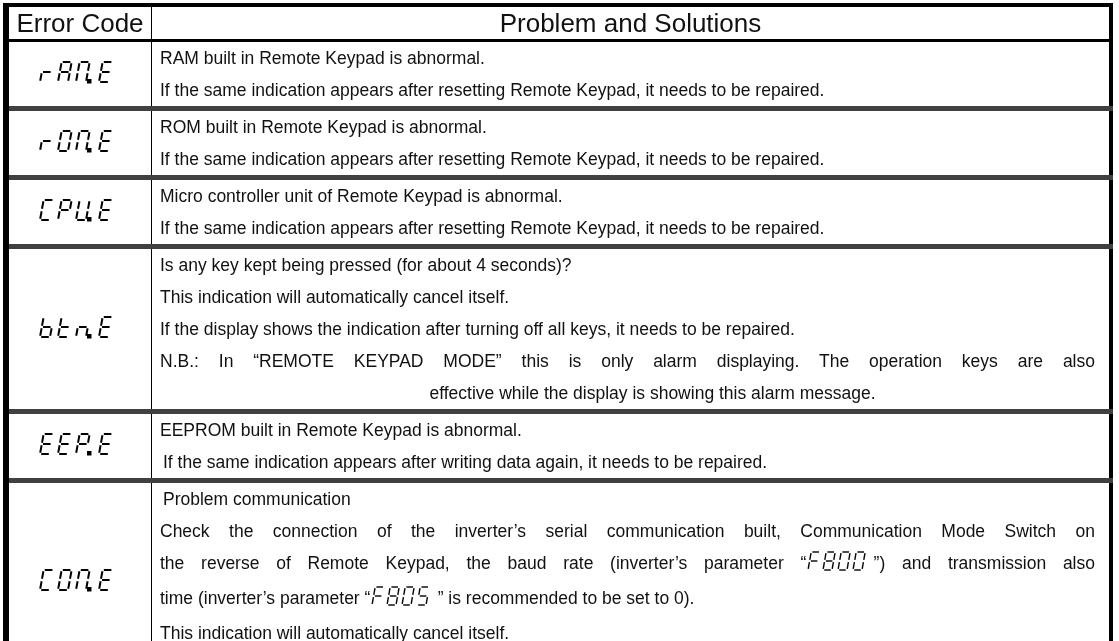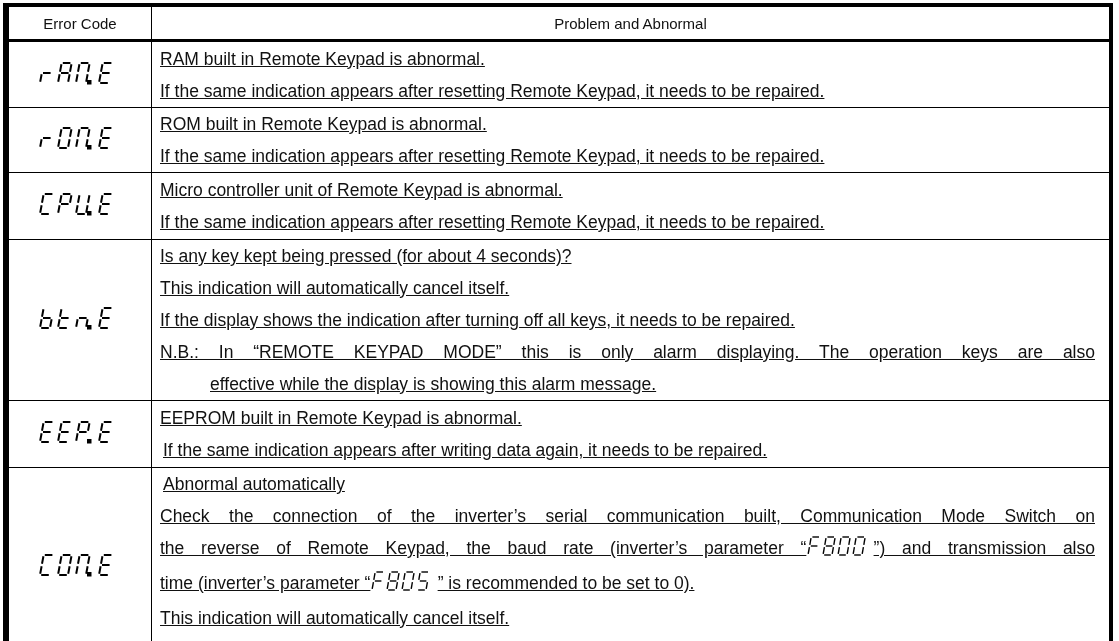--- a/index.html
+++ b/index.html
@@ -6,39 +6,39 @@
   body { width: 1119px; height: 641px; overflow: hidden; position: relative;
          font-family: "Liberation Sans", sans-serif; color: #111; }
   table.err {
     position: absolute; left: 3px; top: 3px;
     width: 1110px; height: 634px;
     border-collapse: collapse;
     border-top: 4px solid #000; border-left: 6px solid #000;
     border-right: 4px solid #000; border-bottom: 5px solid #000;
   }
   th, td { border: 1px solid #000; padding: 0; }
-  th { font-weight: normal; font-size: 15px; height: 32px; border-bottom: 3px solid #000; }
+  th { font-weight: normal; font-size: 26px; height: 32px; border-bottom: 3px solid #000; }
   td.code { width: 142px; text-align: center; vertical-align: middle; }
-  td.desc { padding: 0 14px 0 8px; vertical-align: middle; font-size: 17.5px; text-decoration: underline; }
-  tr.thick td { border-top: 1px solid #404040; }
+  td.desc { padding: 0 14px 0 8px; vertical-align: middle; font-size: 17.5px; }
+  tr.thick td { border-top: 5px solid #404040; }
   .line { line-height: 32px; white-space: nowrap; }
   .line.just { white-space: normal; text-align: justify; text-align-last: justify; line-height: 32px; }
-  .indent { padding-left: 50px; }
+  .indent { padding-left: 50px; text-align: center; }
   .ind1 { padding-left: 3px; }
   .seg { display: inline-block; vertical-align: middle; }
   .seg-inline { display: inline-block; vertical-align: -3px; }
 </style>
 </head>
 <body>
 
 <table class="err">
   <tbody>
       <tr>
     <th>Error Code</th>
-    <th>Problem and Abnormal</th>
+    <th>Problem and Solutions</th>
   </tr>
 
   <tr style="height:67px">
     <td class="code">
       <span class="seg"><svg width="84.6" height="24" viewBox="0 -2 84.6 24" stroke="#000" stroke-width="2" stroke-linecap="butt" fill="none">
               <line points="" x1="3.6" y1="11.2" x2="2.2" y2="18.8"></line>
               <line points="" x1="5.0" y1="10" x2="12.6" y2="10"></line>
               <line points="" x1="24.8" y1="0" x2="32.4" y2="0"></line>
               <line points="" x1="33.4" y1="1.2" x2="32.0" y2="8.8"></line>
               <line points="" x1="31.6" y1="11.2" x2="30.2" y2="18.8"></line>
@@ -209,21 +209,21 @@
               <line points="" x1="41.4" y1="1.2" x2="40.0" y2="8.8"></line>
               <rect x="50" y="18" width="2.5" height="2.5" fill="#000"></rect>
               <line points="" x1="65.8" y1="0" x2="73.4" y2="0"></line>
               <line points="" x1="62.2" y1="20" x2="69.8" y2="20"></line>
               <line points="" x1="62.6" y1="11.2" x2="61.2" y2="18.8"></line>
               <line points="" x1="64.4" y1="1.2" x2="63.0" y2="8.8"></line>
               <line points="" x1="64.0" y1="10" x2="71.6" y2="10"></line>
             </svg></span>
     </td>
     <td class="desc">
-      <div class="line ind1">Abnormal automatically</div>
+      <div class="line ind1">Problem communication</div>
       <div class="line just">Check the connection of the inverter’s serial communication built, Communication Mode Switch on</div>
       <div class="line just"><span>the reverse of Remote Keypad, the baud rate (inverter’s parameter “</span><span class="seg-inline"><svg width="67.24" height="22" viewBox="0 -2 67.24 22" stroke="#000" stroke-width="1.4" stroke-linecap="butt" fill="none">
                 <line points="" x1="6.4" y1="0" x2="13.0" y2="0"></line>
                 <line points="" x1="3.4" y1="10.2" x2="2.2" y2="16.8"></line>
                 <line points="" x1="5.0" y1="1.2" x2="3.8" y2="7.8"></line>
                 <line points="" x1="4.8" y1="9" x2="11.4" y2="9"></line>
                 <line points="" x1="21.4" y1="0" x2="28.0" y2="0"></line>
                 <line points="" x1="29.0" y1="1.2" x2="27.8" y2="7.8"></line>
                 <line points="" x1="27.4" y1="10.2" x2="26.2" y2="16.8"></line>
                 <line points="" x1="18.2" y1="18" x2="24.8" y2="18"></line>

